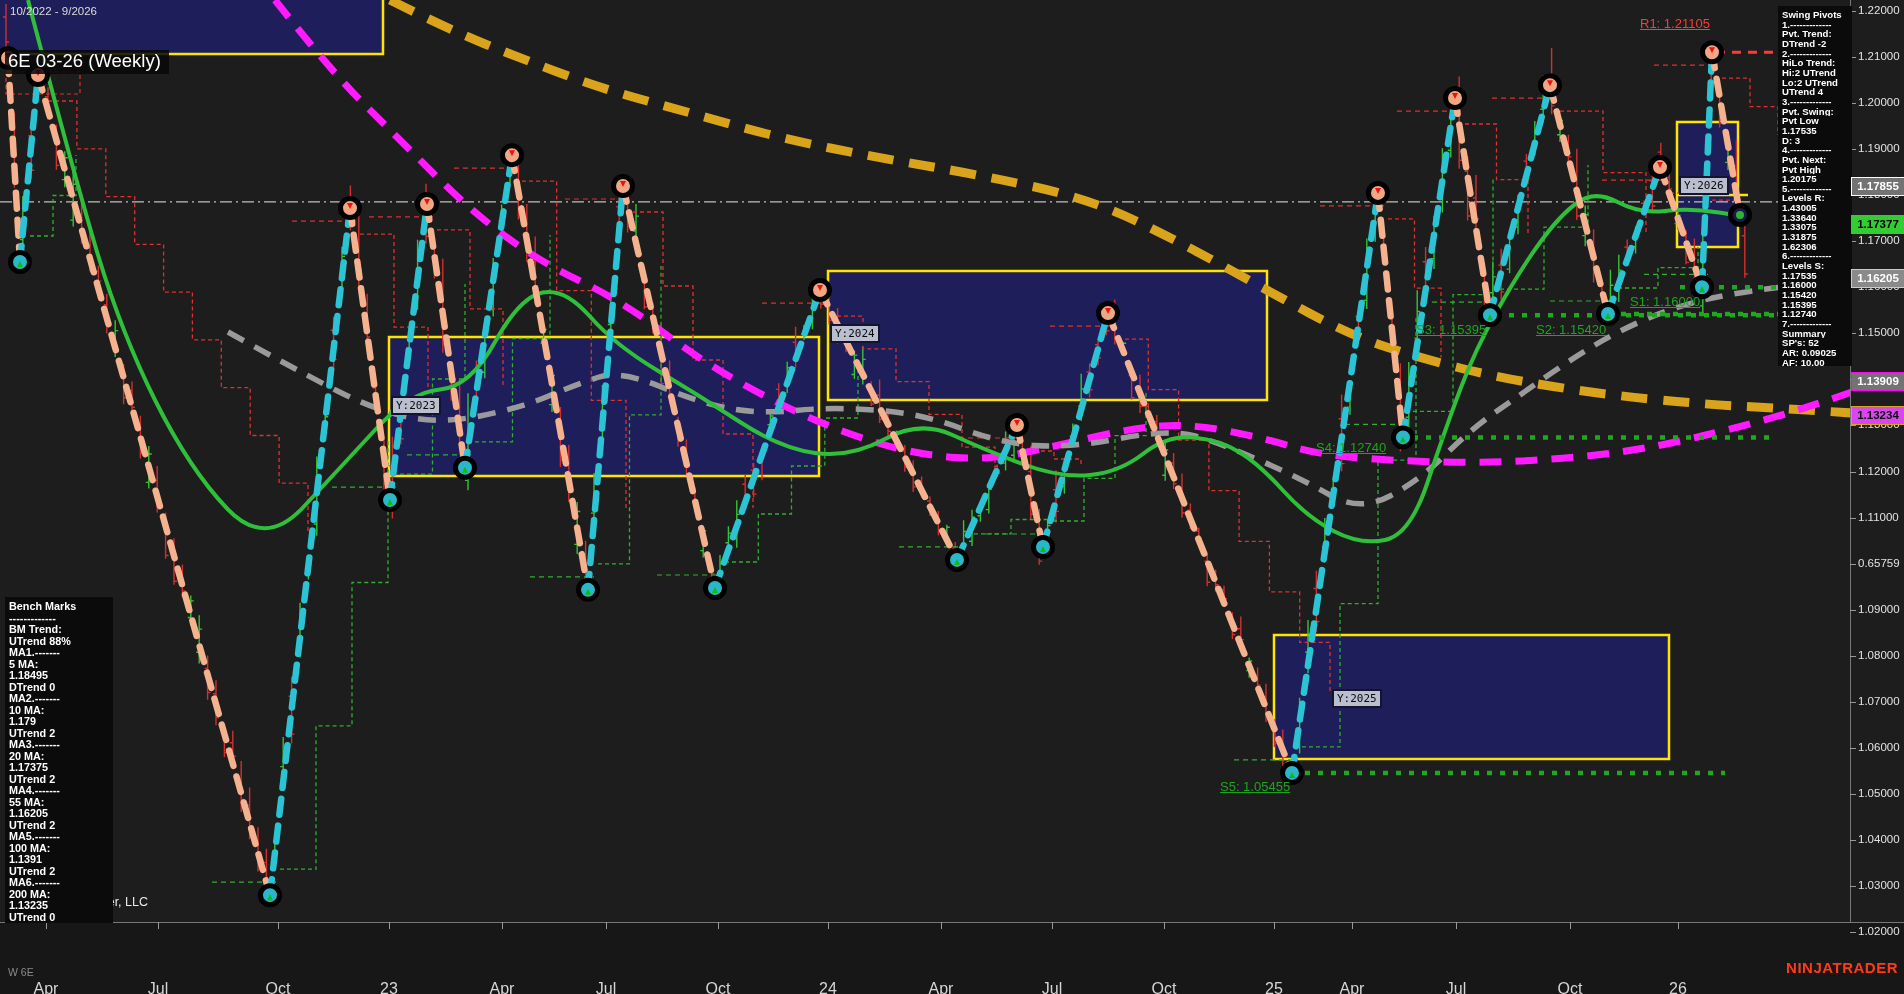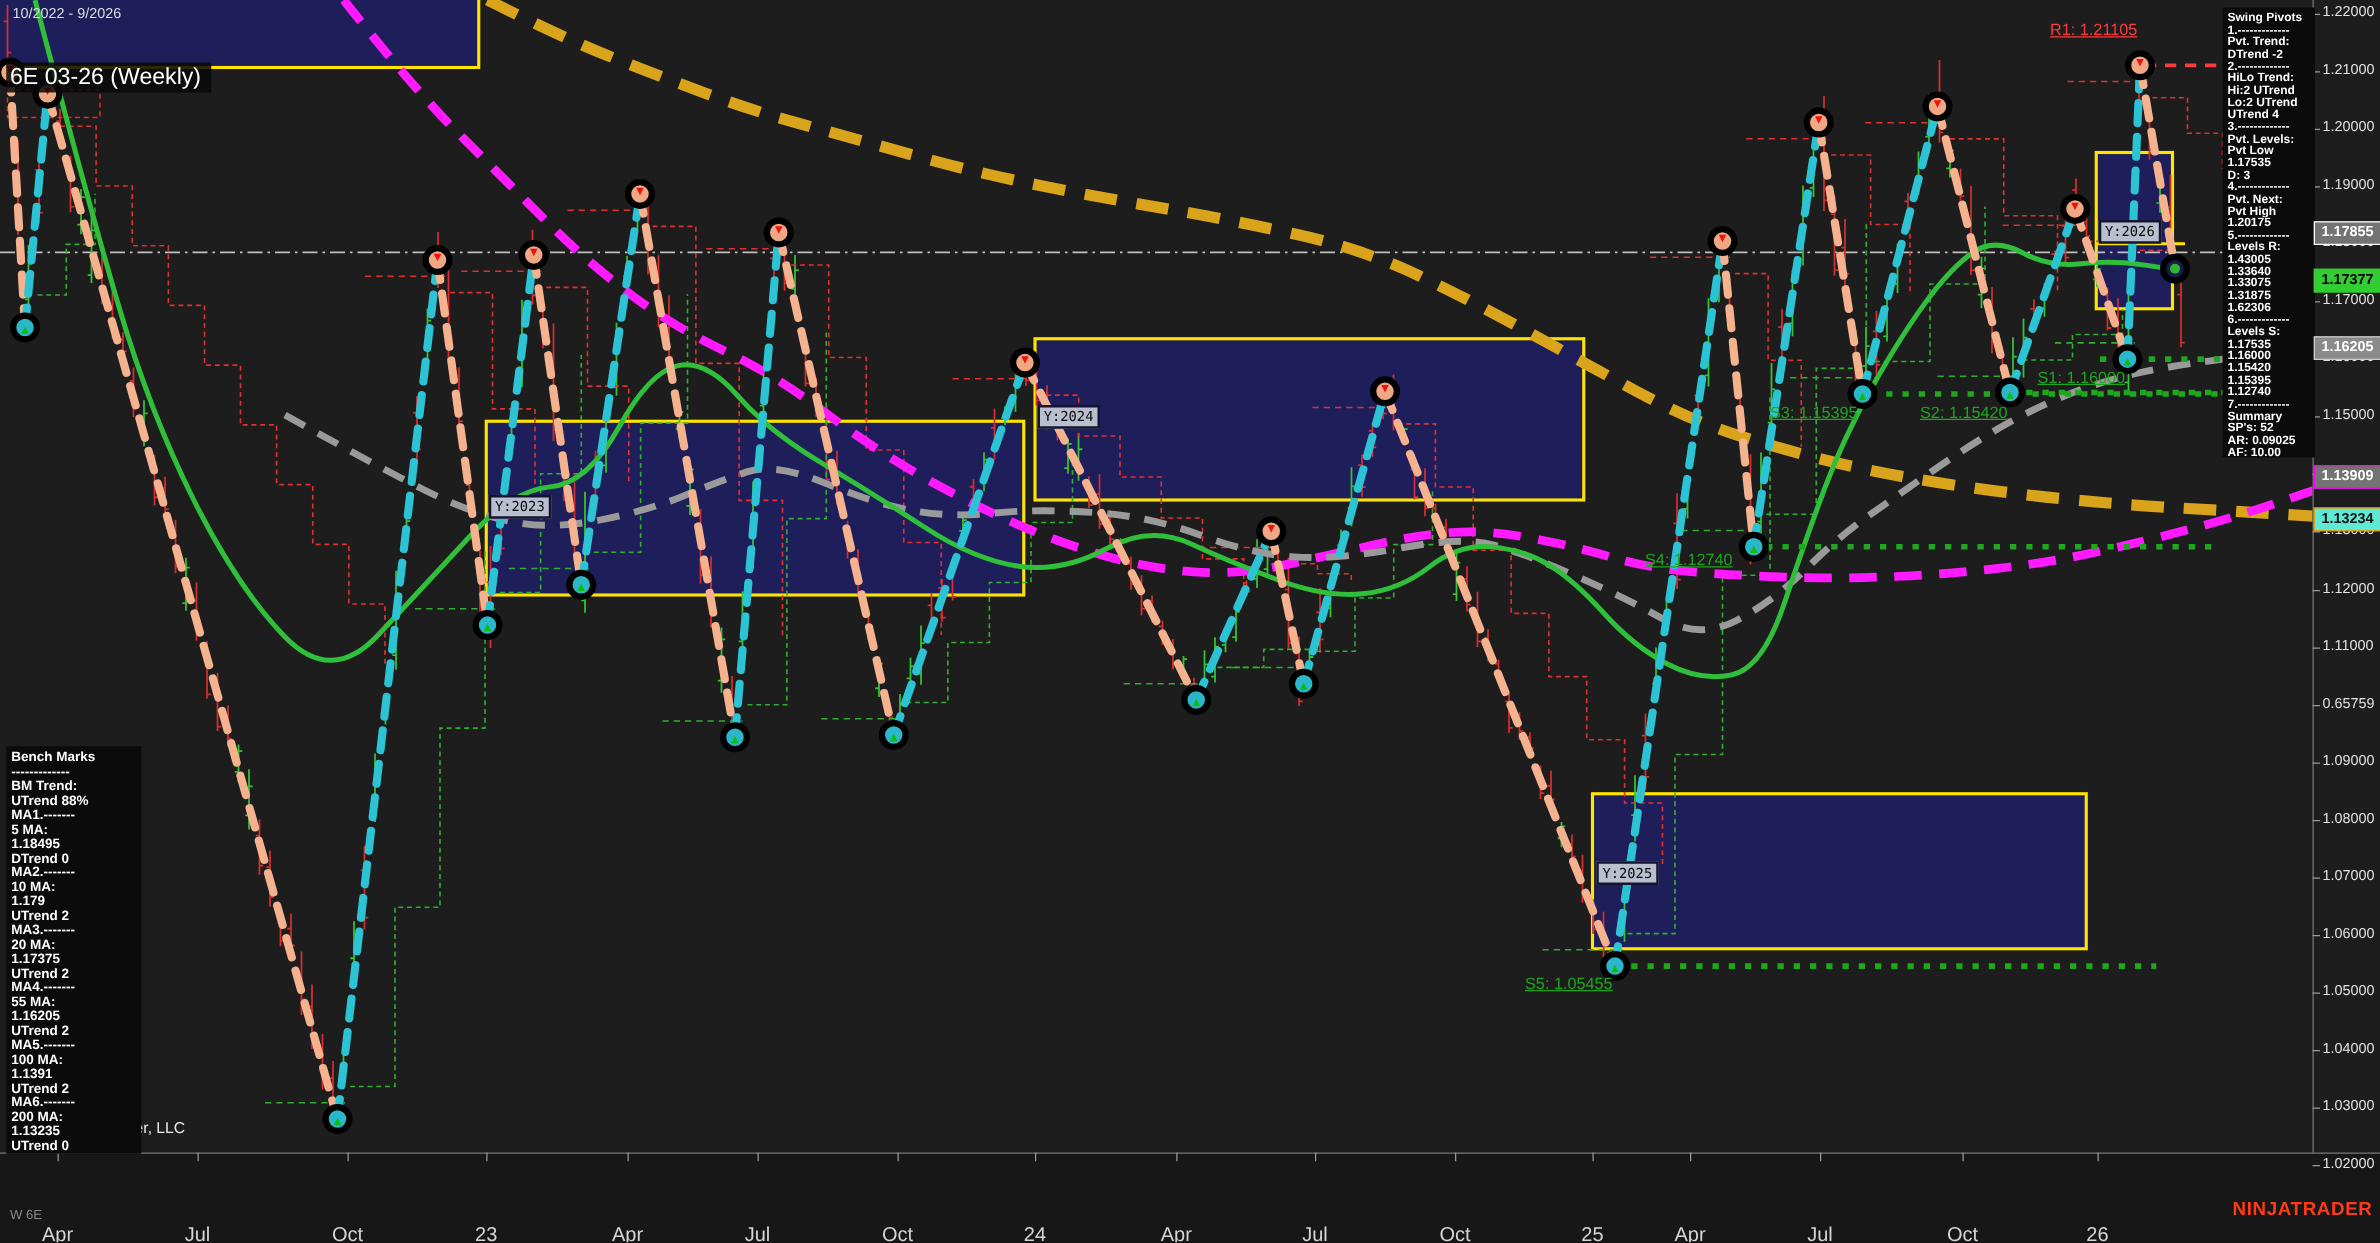--- a/index.html
+++ b/index.html
@@ -492,48 +492,48 @@
       <div class="ttick" style="left: 1456px;"></div>
       <div class="tlab" style="left: 1456px;">Jul</div>
       <div class="ttick" style="left: 1570px;"></div>
       <div class="tlab" style="left: 1570px;">Oct</div>
       <div class="ttick" style="left: 1678px;"></div>
       <div class="tlab" style="left: 1678px;">26</div>
       <div class="tag" style="top: 177px; background: #737373; color: rgb(255, 255, 255); border: 1px solid rgb(255, 255, 255);">1.17855<div class="arr" style="border-right-color: rgb(0, 0, 0);"></div></div>
       <div class="tag" style="top: 215.389px; background: rgb(51, 204, 51); color: rgb(0, 0, 0); border: 1px solid rgb(51, 204, 51);">1.17377<div class="arr" style="border-right-color: rgb(51, 204, 51);"></div></div>
       <div class="tag" style="top: 269.36px; background: rgb(138, 138, 138); color: rgb(255, 255, 255); border: 1px solid rgb(204, 204, 204);">1.16205<div class="arr" style="border-right-color: rgb(138, 138, 138);"></div></div>
       <div class="tag" style="top: 372px; background: #737373; color: rgb(255, 255, 255); border: 1px solid rgb(255, 0, 255);">1.13909<div class="arr" style="border-right-color: rgb(255, 0, 255);"></div></div>
-      <div class="tag" style="top: 406.174px; background: #5eead4; color: rgb(17, 17, 17); border: 1px solid rgb(217, 164, 27);">1.13234<div class="arr" style="border-right-color: rgb(217, 164, 27);"></div></div>
+      <div class="tag" style="top: 406.174px; background: #d946ef; color: rgb(17, 17, 17); border: 1px solid rgb(217, 164, 27);">1.13234<div class="arr" style="border-right-color: rgb(217, 164, 27);"></div></div>
       <div class="lvl g" style="left: 1630px; top: 294px;">S1: 1.16000</div>
       <div class="lvl g" style="left: 1536px; top: 322px;">S2: 1.15420</div>
       <div class="lvl g" style="left: 1416px; top: 322px;">S3: 1.15395</div>
       <div class="lvl g" style="left: 1316px; top: 440px;">S4: 1.12740</div>
       <div class="lvl g" style="left: 1220px; top: 779px;">S5: 1.05455</div>
       <div class="lvl r" style="left: 1640px; top: 16px;">R1: 1.21105</div>
       <div class="chip" style="left: 391px; top: 396px;">Y:2023</div>
       <div class="chip" style="left: 830px; top: 324px;">Y:2024</div>
-      <div class="chip" style="left: 1277px; top: 689px;">Y:2025</div>
+      <div class="chip" style="left: 1332px; top: 689px;">Y:2025</div>
       <div class="chip" style="left: 1679px; top: 176px;">Y:2026</div>
     </div>
 
   <div class="daterange">10/2022 - 9/2026</div>
   <div class="subtitle">6E 03-26 (Weekly)</div>
 
   <div id="right-panel" class="panel">
       <div class="pline">Swing Pivots</div>
       <div class="pline">1.-------------</div>
       <div class="pline">Pvt. Trend:</div>
       <div class="pline">DTrend -2</div>
       <div class="pline">2.-------------</div>
       <div class="pline">HiLo Trend:</div>
       <div class="pline">Hi:2 UTrend</div>
       <div class="pline">Lo:2 UTrend</div>
       <div class="pline">UTrend 4</div>
       <div class="pline">3.-------------</div>
-      <div class="pline">Pvt. Levels:</div>
+      <div class="pline">Pvt. Swing:</div>
       <div class="pline">Pvt Low</div>
       <div class="pline">1.17535</div>
       <div class="pline">D: 3</div>
       <div class="pline">4.-------------</div>
       <div class="pline">Pvt. Next:</div>
       <div class="pline">Pvt High</div>
       <div class="pline">1.20175</div>
       <div class="pline">5.-------------</div>
       <div class="pline">Levels R:</div>
       <div class="pline">1.43005</div>

